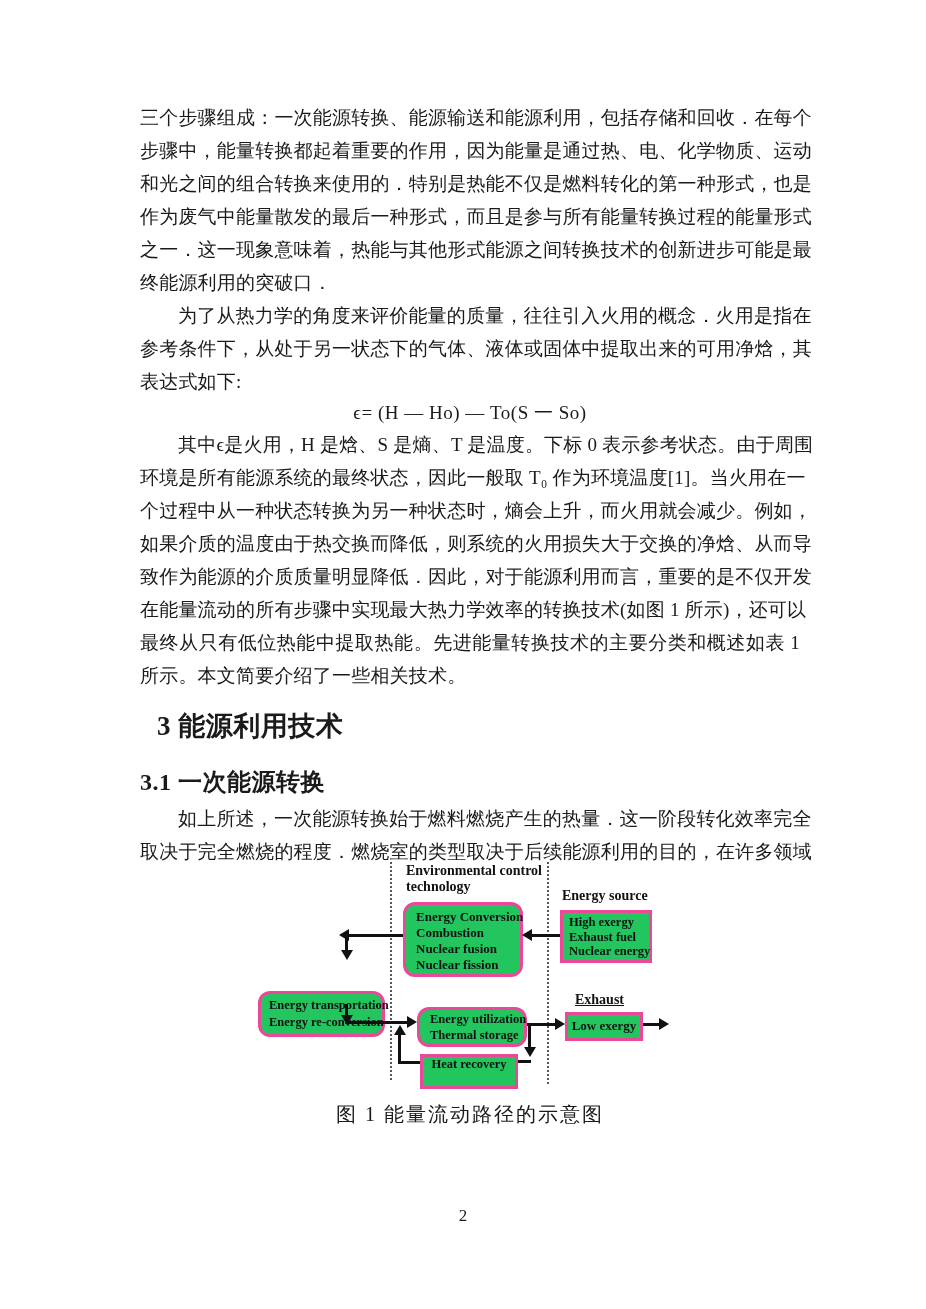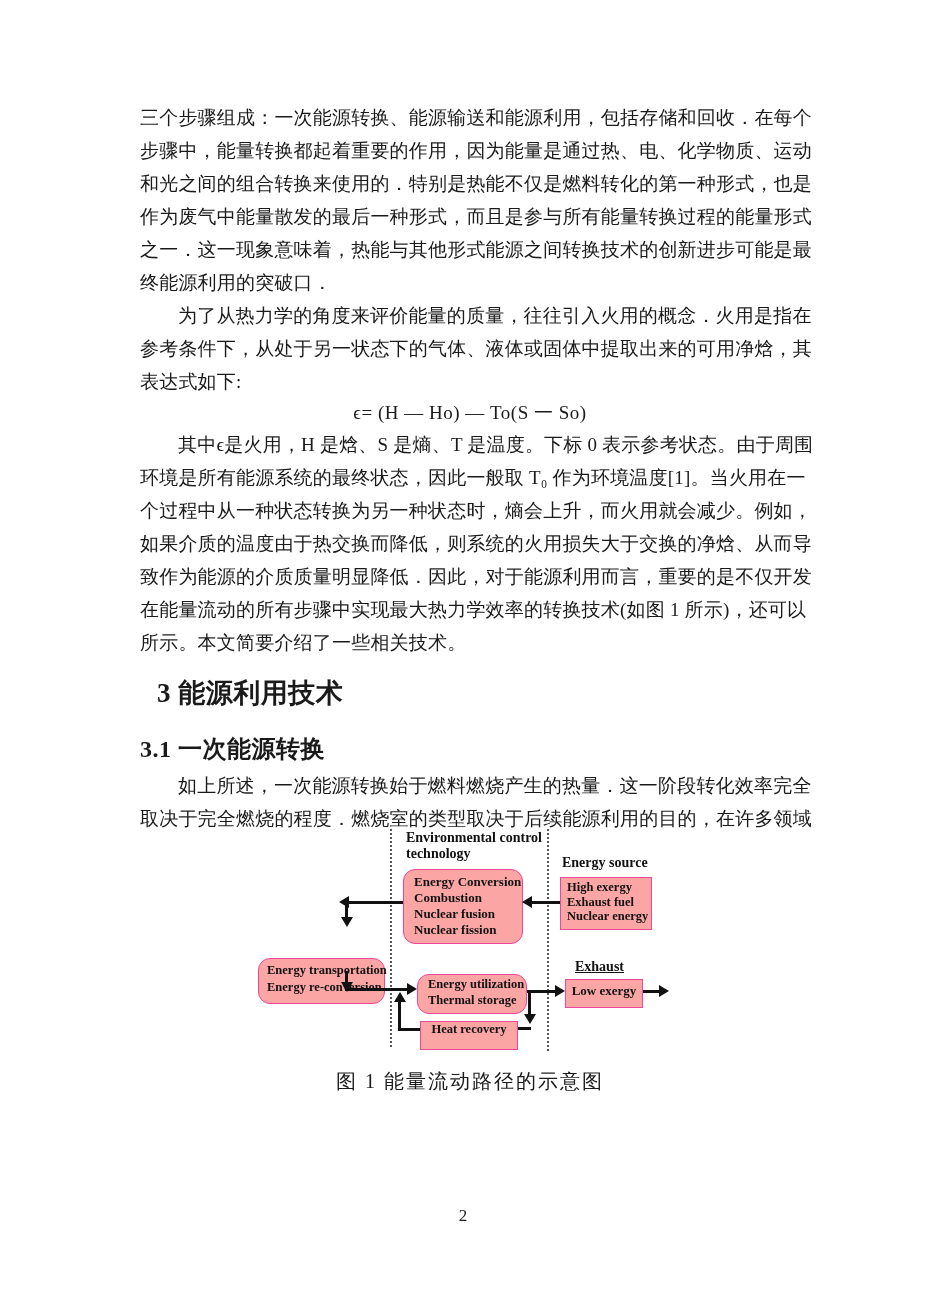--- a/index.html
+++ b/index.html
@@ -40,21 +40,21 @@
     position:relative;
     width:450px;height:226px;
     margin:-8px 0 0 110px;
     font-family:"Liberation Serif","DejaVu Serif",serif;
     color:#111;
   }
   .figure *{box-sizing:border-box;}
   .fdots{position:absolute;width:0;border-left:2px dotted #555;}
   .flabel{position:absolute;font-weight:bold;font-size:14px;line-height:16px;white-space:nowrap;}
   .fbox{
-    position:absolute;border:1px solid #ec4899;background:#fca5a5;
+    position:absolute;border:3px solid #ec4899;background:#22c55e;
     font-weight:bold;font-size:12.5px;line-height:16px;white-space:nowrap;
   }
   .fbox.round{border-radius:12px;}
   .hl{position:absolute;height:3px;background:#111;}
   .vl{position:absolute;width:3px;background:#111;}
   .ah{position:absolute;width:0;height:0;}
   .ah-left {border-top:6px solid transparent;border-bottom:6px solid transparent;border-right:10px solid #111;}
   .ah-right{border-top:6px solid transparent;border-bottom:6px solid transparent;border-left:10px solid #111;}
   .ah-down {border-left:6px solid transparent;border-right:6px solid transparent;border-top:10px solid #111;}
   .ah-up   {border-left:6px solid transparent;border-right:6px solid transparent;border-bottom:10px solid #111;}
@@ -90,20 +90,21 @@
 
     <div class="formula">ϵ= (H — Ho) — To(S 一 So)</div>
 
     <div class="para">
       <div class="line indent">其中ϵ是火用，H 是焓、S 是熵、T 是温度。下标 0 表示参考状态。由于周围</div>
       <div class="line">环境是所有能源系统的最终状态，因此一般取 T₀ 作为环境温度[1]。当火用在一</div>
       <div class="line">个过程中从一种状态转换为另一种状态时，熵会上升，而火用就会减少。例如，</div>
       <div class="line">如果介质的温度由于热交换而降低，则系统的火用损失大于交换的净焓、从而导</div>
       <div class="line">致作为能源的介质质量明显降低．因此，对于能源利用而言，重要的是不仅开发</div>
       <div class="line">在能量流动的所有步骤中实现最大热力学效率的转换技术(如图 1 所示)，还可以</div>
+      <div class="line">最终从只有低位热能中提取热能。先进能量转换技术的主要分类和概述如表 1</div>
       <div class="line lastline">所示。本文简要介绍了一些相关技术。</div>
     </div>
 
     <h2 class="sec">3 能源利用技术</h2>
     <h3 class="sub">3.1 一次能源转换</h3>
 
     <div class="para p4">
       <div class="line indent">如上所述，一次能源转换始于燃料燃烧产生的热量．这一阶段转化效率完全</div>
       <div class="line">取决于完全燃烧的程度．燃烧室的类型取决于后续能源利用的目的，在许多领域</div>
     </div>
@@ -136,21 +137,21 @@
       <div class="fbox round" style="left:8px;top:99px;width:127px;height:46px;padding:3px 0 0 8px;line-height:17px;margin-top:32px;">
         <div>Energy transportation</div>
         <div>Energy re-conversion</div>
       </div>
 
       <div class="fbox round" style="left:167px;top:147px;width:110px;height:40px;padding:1px 0 0 10px;">
         <div>Energy utilization</div>
         <div>Thermal storage</div>
       </div>
 
-      <div class="fbox" style="left:170px;top:194px;width:98px;height:29px;line-height:15px;text-align:center;">Heat recovery</div>
+      <div class="fbox" style="left:170px;top:194px;width:98px;height:35px;line-height:15px;text-align:center;">Heat recovery</div>
 
       <div class="fbox" style="left:315px;top:152px;width:78px;height:29px;line-height:22px;text-align:center;font-size:13px;">Low exergy</div>
 
       <div class="hl" style="left:281px;top:74px;width:29px;"></div>
       <div class="ah ah-left" style="left:272px;top:69px;"></div>
 
       <div class="hl" style="left:98px;top:74px;width:55px;"></div>
       <div class="ah ah-left" style="left:89px;top:69px;"></div>
       <div class="vl" style="left:95px;top:76px;height:15px;"></div>
       <div class="ah ah-down" style="left:91px;top:90px;"></div>

